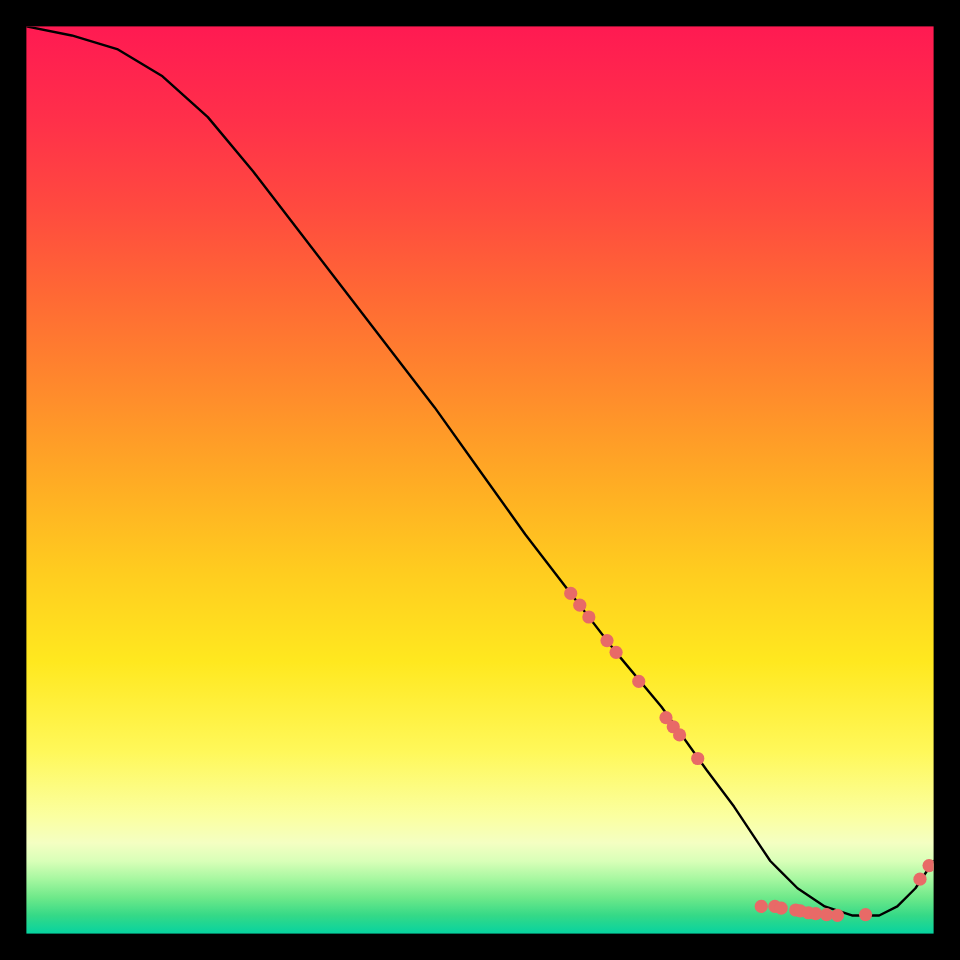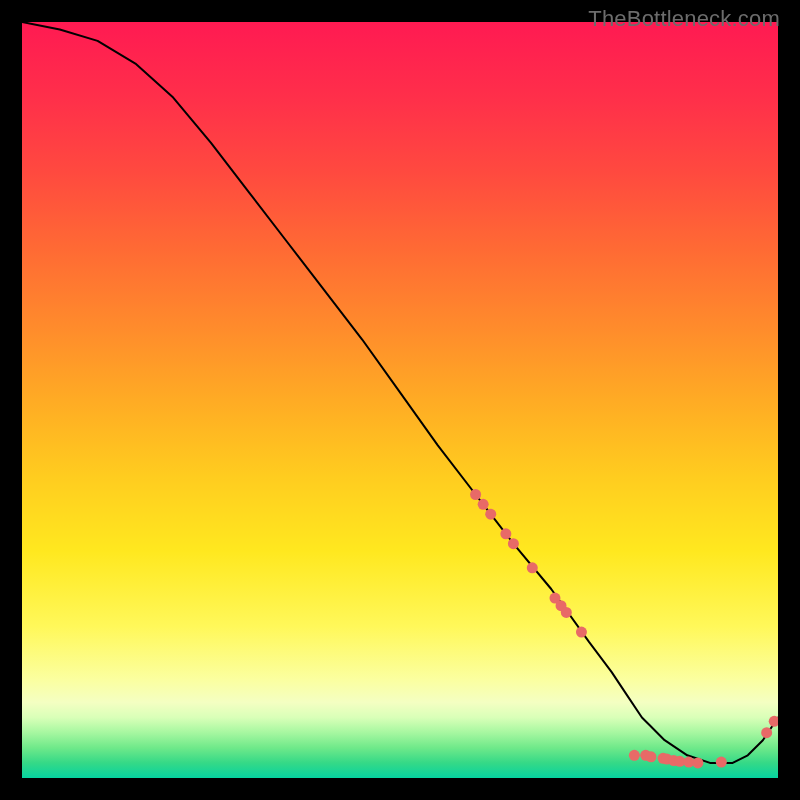--- a/index.html
+++ b/index.html
@@ -94,14 +94,13 @@
           <circle cx="657.72" cy="739.37" r="5.5" fill="#e86a67"></circle>
           <circle cx="666.79" cy="740.12" r="5.5" fill="#e86a67"></circle>
           <circle cx="675.86" cy="740.88" r="5.5" fill="#e86a67"></circle>
           <circle cx="699.30" cy="740.12" r="5.5" fill="#e86a67"></circle>
           <circle cx="744.66" cy="710.64" r="5.5" fill="#e86a67"></circle>
           <circle cx="752.22" cy="699.30" r="5.5" fill="#e86a67"></circle>
         </g>
     </svg>
   </div>
 
-  <div class="watermark">TheBottleneck.com</div>
 </div>
 
 </body></html>

